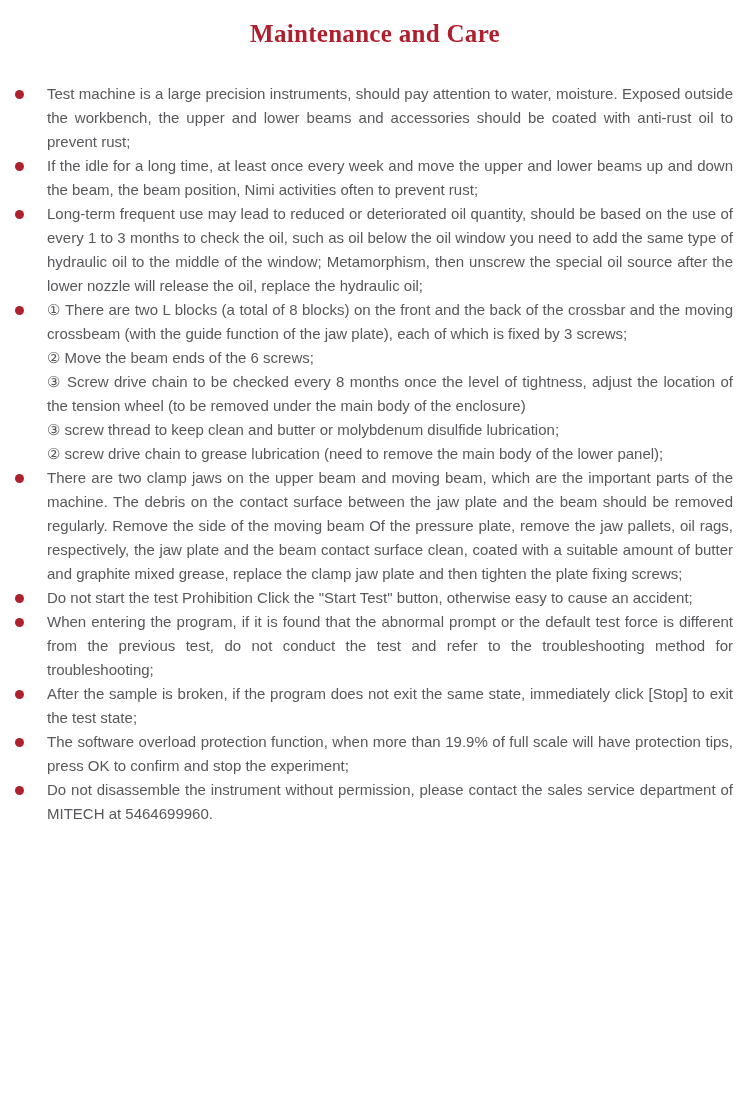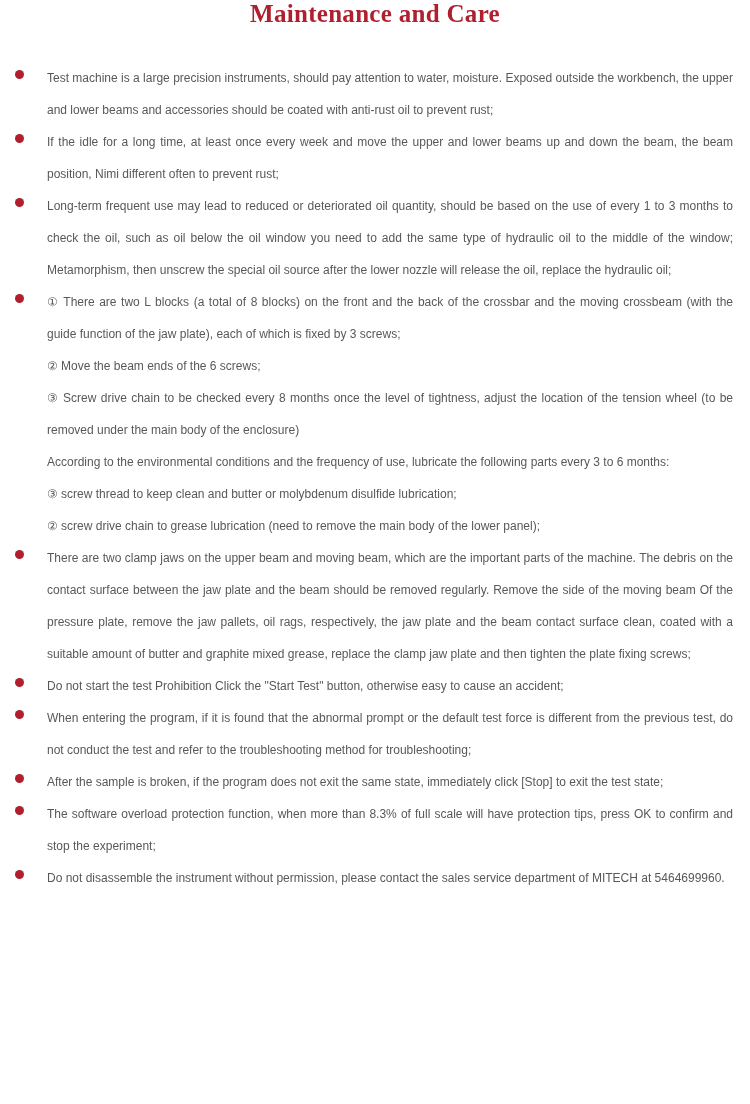--- a/index.html
+++ b/index.html
@@ -14,20 +14,21 @@
     font-family:"Liberation Sans","DejaVu Sans",sans-serif;
     overflow:hidden;
   }
   .page{
     width:750px;
     height:1104px;
     box-sizing:border-box;
   }
   .title{
     margin:0;
+    padding-top:20px;
     font-family:"Liberation Serif","DejaVu Serif",serif;
     font-weight:bold;
     font-size:25px;
     line-height:28px;
     color:var(--accent);
     text-align:center;
     letter-spacing:0.3px;
   }
   .list{
     list-style:none;
@@ -41,58 +42,57 @@
   .bullet{
     position:absolute;
     left:15px;
     top:8px;
     width:9px;
     height:9px;
     border-radius:50%;
     background:var(--accent);
   }
   .para{
-    font-size:12px;
+    font-size:15px;
     font-weight:300;
-    line-height:32px;
+    line-height:24px;
     color:var(--body-text);
     text-align:justify;
   }
 </style>
 </head>
 <body>
 
 <div class="page">
   <h1 class="title">Maintenance and Care</h1>
   <ul class="list">
       <li class="item">
         <span class="bullet"></span>
         <div class="content">
           <div class="para">Test machine is a large precision instruments, should pay attention to water, moisture. Exposed outside the workbench, the upper and lower beams and accessories should be coated with anti-rust oil to prevent rust;</div>
         </div>
       </li>
       <li class="item">
         <span class="bullet"></span>
         <div class="content">
-          <div class="para">If the idle for a long time, at least once every week and move the upper and lower beams up and down the beam, the beam position, Nimi different often to prevent rust;</div>
+          <div class="para">If the idle for a long time, at least once every week and move the upper and lower beams up and down the beam, the beam position, Nimi activities often to prevent rust;</div>
         </div>
       </li>
       <li class="item">
         <span class="bullet"></span>
         <div class="content">
           <div class="para">Long-term frequent use may lead to reduced or deteriorated oil quantity, should be based on the use of every 1 to 3 months to check the oil, such as oil below the oil window you need to add the same type of hydraulic oil to the middle of the window; Metamorphism, then unscrew the special oil source after the lower nozzle will release the oil, replace the hydraulic oil;</div>
         </div>
       </li>
       <li class="item">
         <span class="bullet"></span>
         <div class="content">
           <div class="para">① There are two L blocks (a total of 8 blocks) on the front and the back of the crossbar and the moving crossbeam (with the guide function of the jaw plate), each of which is fixed by 3 screws;</div>
           <div class="para">② Move the beam ends of the 6 screws;</div>
           <div class="para">③ Screw drive chain to be checked every 8 months once the level of tightness, adjust the location of the tension wheel (to be removed under the main body of the enclosure)</div>
-          <div class="para">According to the environmental conditions and the frequency of use, lubricate the following parts every 3 to 6 months:</div>
           <div class="para">③ screw thread to keep clean and butter or molybdenum disulfide lubrication;</div>
           <div class="para">② screw drive chain to grease lubrication (need to remove the main body of the lower panel);</div>
         </div>
       </li>
       <li class="item">
         <span class="bullet"></span>
         <div class="content">
           <div class="para">There are two clamp jaws on the upper beam and moving beam, which are the important parts of the machine. The debris on the contact surface between the jaw plate and the beam should be removed regularly. Remove the side of the moving beam Of the pressure plate, remove the jaw pallets, oil rags, respectively, the jaw plate and the beam contact surface clean, coated with a suitable amount of butter and graphite mixed grease, replace the clamp jaw plate and then tighten the plate fixing screws;</div>
         </div>
       </li>
@@ -110,21 +110,21 @@
       </li>
       <li class="item">
         <span class="bullet"></span>
         <div class="content">
           <div class="para">After the sample is broken, if the program does not exit the same state, immediately click [Stop] to exit the test state;</div>
         </div>
       </li>
       <li class="item">
         <span class="bullet"></span>
         <div class="content">
-          <div class="para">The software overload protection function, when more than 8.3% of full scale will have protection tips, press OK to confirm and stop the experiment;</div>
+          <div class="para">The software overload protection function, when more than 19.9% of full scale will have protection tips, press OK to confirm and stop the experiment;</div>
         </div>
       </li>
       <li class="item">
         <span class="bullet"></span>
         <div class="content">
           <div class="para">Do not disassemble the instrument without permission, please contact the sales service department of MITECH at 5464699960.</div>
         </div>
       </li>
     </ul>
 </div>

